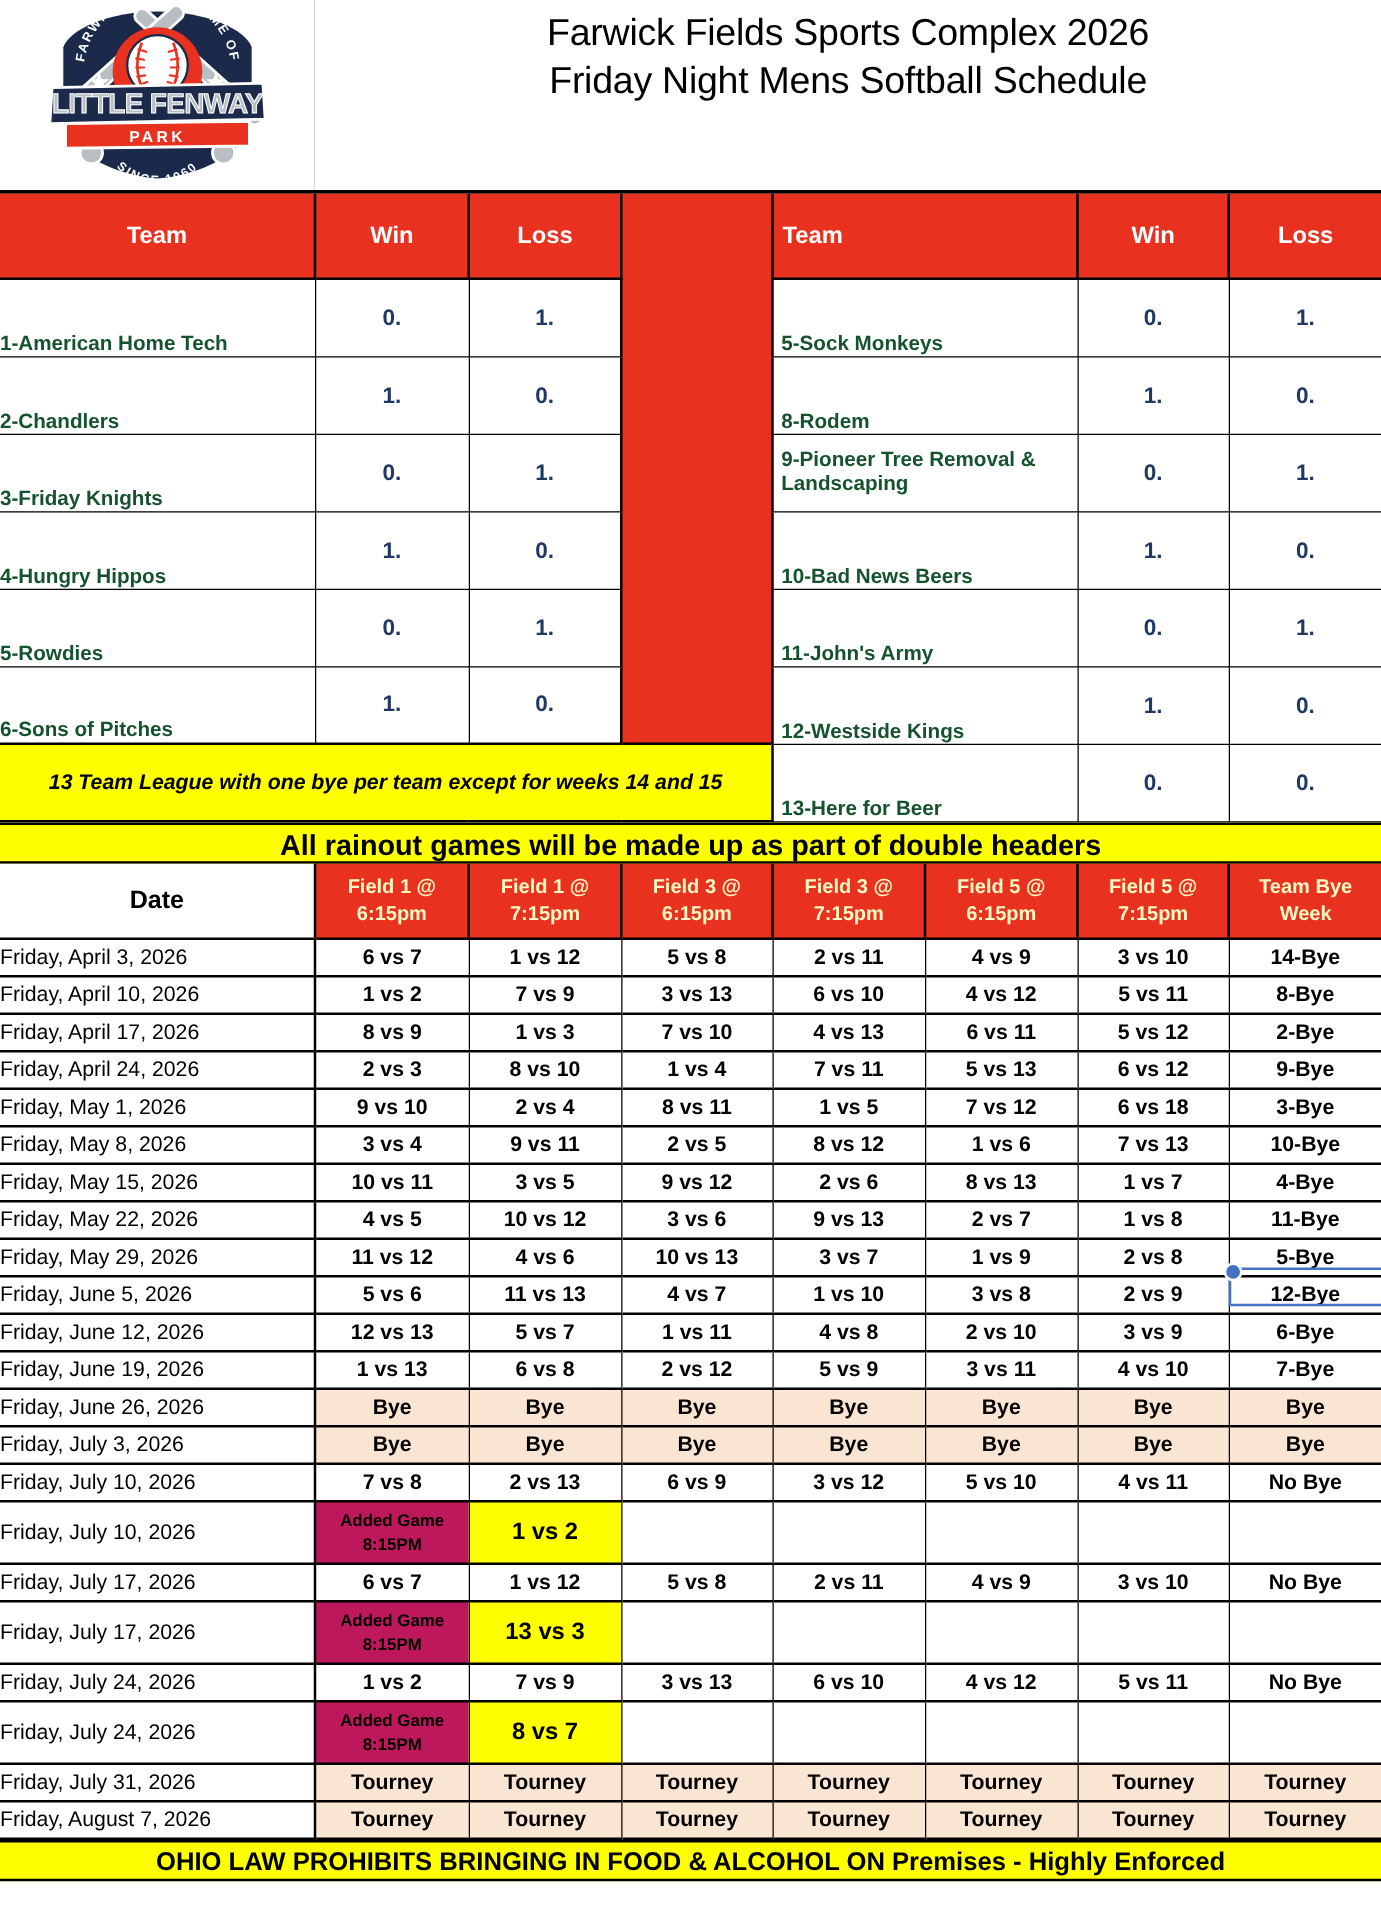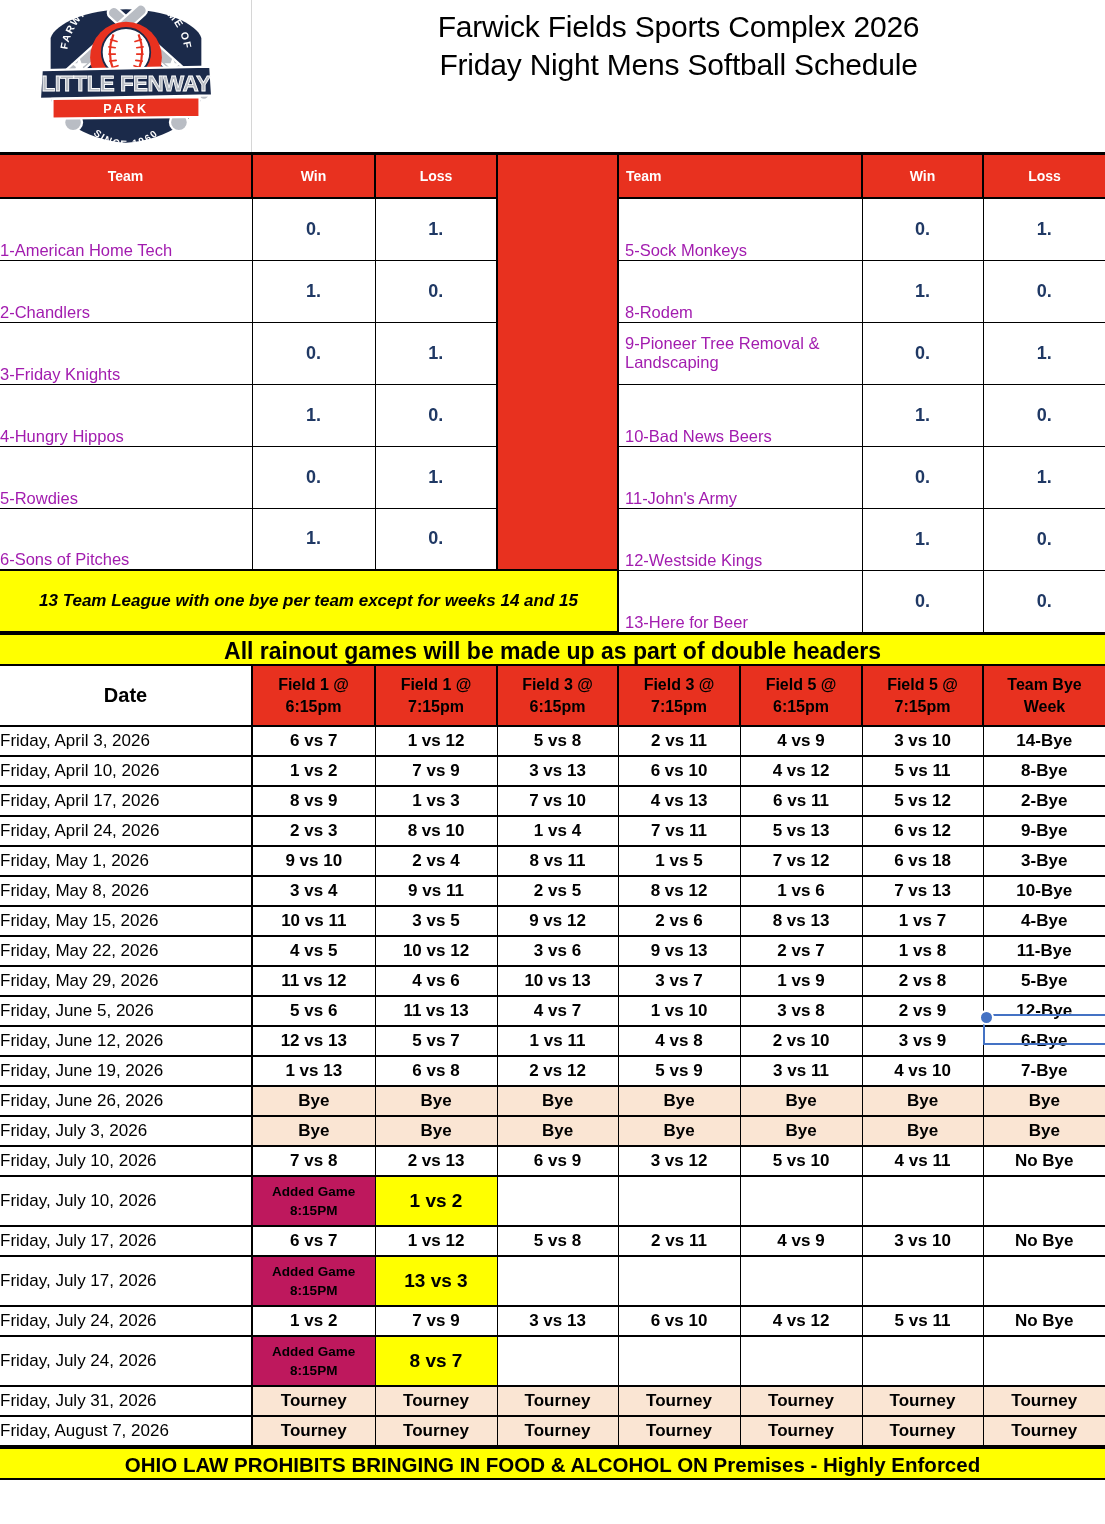--- a/index.html
+++ b/index.html
@@ -56,38 +56,38 @@
   .standings {
     width: 1105px;
     border-collapse: collapse;
     table-layout: fixed;
   }
   .standings td, .standings th { padding: 0; }
   .st-hdr {
     background: #E8311F;
     color: #ffffff;
     font-weight: bold;
-    font-size: 14px;
-    height: 43px;
+    font-size: 19px;
+    height: 68px;
     border-left: 2px solid #000;
     border-right: 2px solid #000;
     border-bottom: 2px solid #000;
   }
   .st-hdr.team-l { text-align: center; padding-left: 0; border-left: none; }
   .st-hdr.team-r { text-align: left; padding-left: 7px; }
   .st-hdr.cen { text-align: center; }
   .st-hdr.last { border-right: none; }
   .st-spacer {
     background: #E8311F;
     border: none;
   }
   .st-name {
     font-size: 16.5px;
-    font-weight: normal;
-    color: #a21caf;
+    font-weight: bold;
+    color: #14532d;
     vertical-align: bottom;
     padding: 0 2px 3px 2px;
     height: 62px;
     border: 1px solid #000;
     border-left: none;
     line-height: 19px;
   }
   .st-name.r { border-right: 1px solid #000; border-left: 2px solid #000; padding-left: 6px; }
   .st-num {
     font-size: 18px;
@@ -138,21 +138,21 @@
     color: #000;
     text-align: center;
     padding-left: 3px;
     vertical-align: middle;
     background: #fff;
     border-bottom: 2px solid #000;
     height: 60px;
   }
   .sc-hdr {
     background: #E8311F;
-    color: #000000;
+    color: #fef9c3;
     font-weight: bold;
     font-size: 16px;
     text-align: center;
     vertical-align: middle;
     line-height: 22px;
     border-left: 2px solid #000;
     border-bottom: 2px solid #000;
     height: 60px;
   }
   .sc-hdr.last { border-right: none; }

